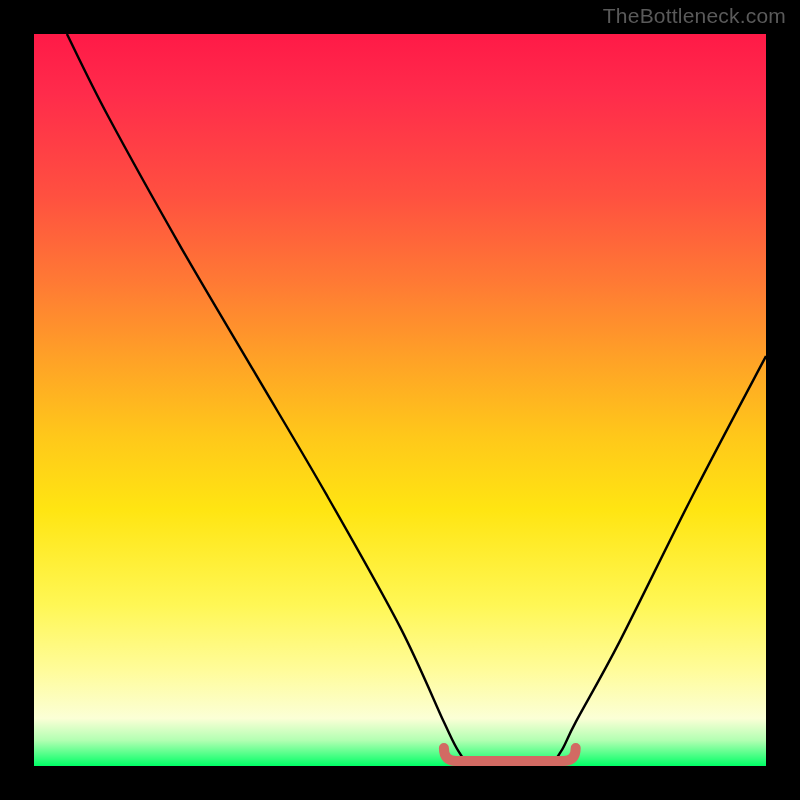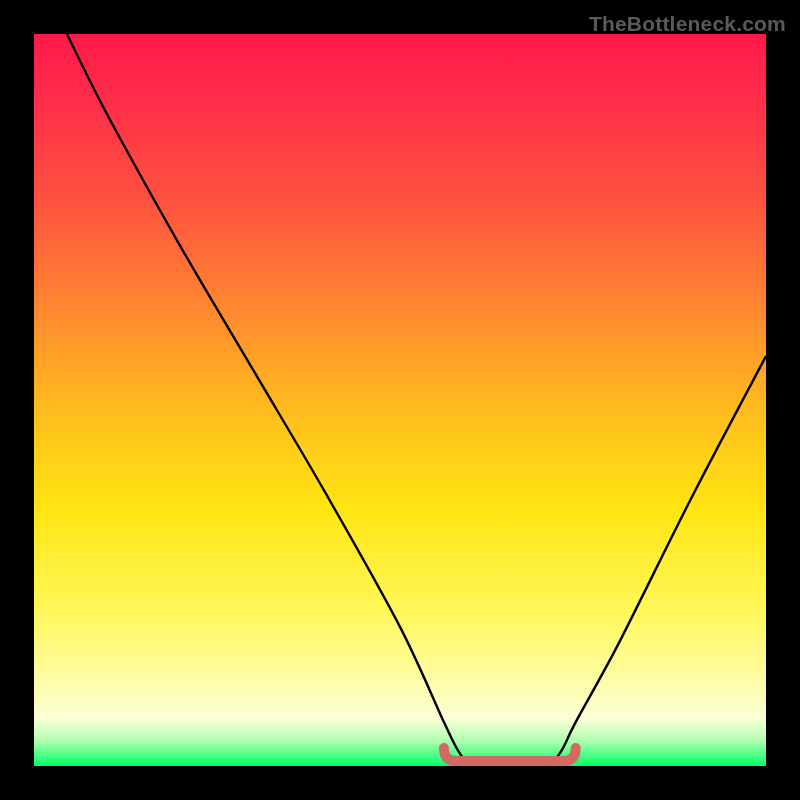--- a/index.html
+++ b/index.html
@@ -37,26 +37,26 @@
       #b2ffb2 96.5%,
       #00ff66 100%
     );
   }
   .svg-layer {
     position: absolute;
     inset: 0;
   }
   .watermark {
     position: absolute;
-    top: 12px;
+    top: 4px;
     right: 14px;
     color: #5a5a5a;
     font-size: 21px;
     letter-spacing: 0.2px;
-    font-weight: 700;
+    font-weight: 400;
   }
 </style>
 </head>
 <body>
 
 <div class="frame">
   <div class="gradient"></div>
   <svg class="svg-layer" viewBox="0 0 732 732" preserveAspectRatio="none">
     <path fill="none" stroke="#000000" stroke-width="2.4" d="M 32.9 0.0 C 39.4 12.9, 55.0 46.6, 73.2 80.5 C 91.4 114.5, 123.0 171.3, 146.4 212.3 C 169.8 253.3, 196.2 296.9, 219.6 336.7 C 243.0 376.5, 269.4 420.2, 292.8 461.2 C 316.2 502.2, 347.3 556.6, 366.0 592.9 C 384.7 629.2, 400.6 668.2, 409.9 688.1 C 419.3 708.0, 419.9 710.3, 424.6 717.4 C 429.2 724.4, 431.0 729.7, 439.2 732.0 C 447.4 734.3, 464.1 732.0, 475.8 732.0 C 487.5 732.0, 504.2 734.3, 512.4 732.0 C 520.6 729.7, 522.4 724.4, 527.0 717.4 C 531.7 710.3, 532.3 705.6, 541.7 688.1 C 551.0 670.5, 566.9 643.9, 585.6 607.6 C 604.3 571.3, 635.4 506.8, 658.8 461.2 C 682.2 415.5, 720.3 344.3, 732.0 322.1" id="curvePath"></path>
     <path fill="none" stroke="#d26a63" stroke-width="10" stroke-linecap="round" d="M 409.9 714.0 Q 409.9 727.0 421.9 727.0 L 529.7 727.0 Q 541.7 727.0 541.7 714.0" id="flatPath"></path>

